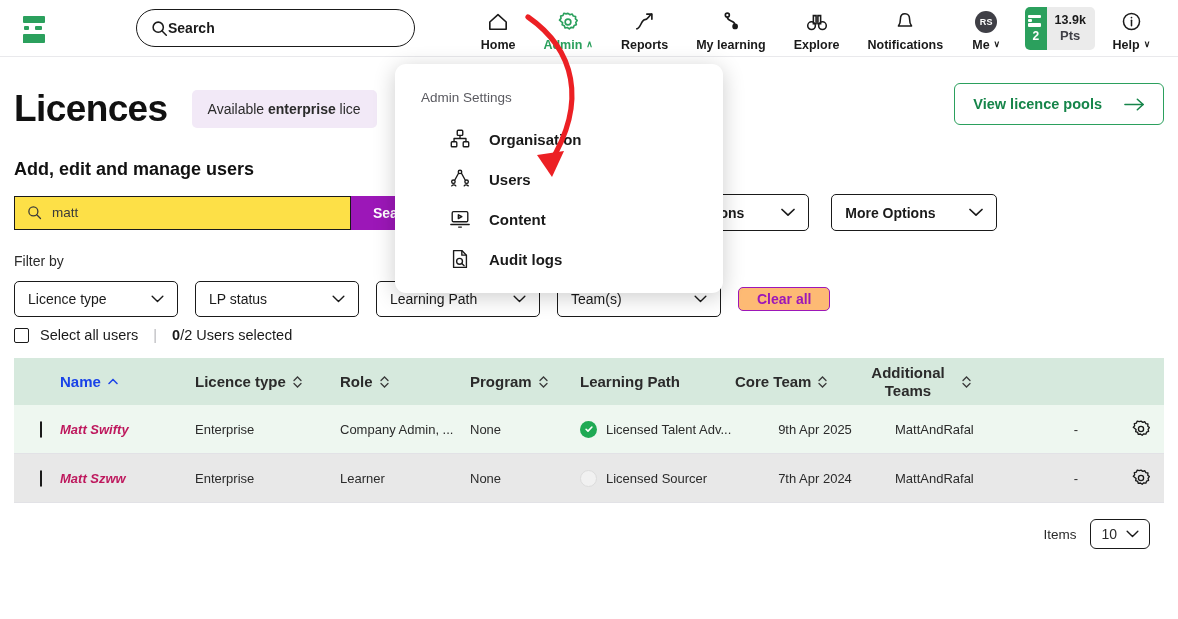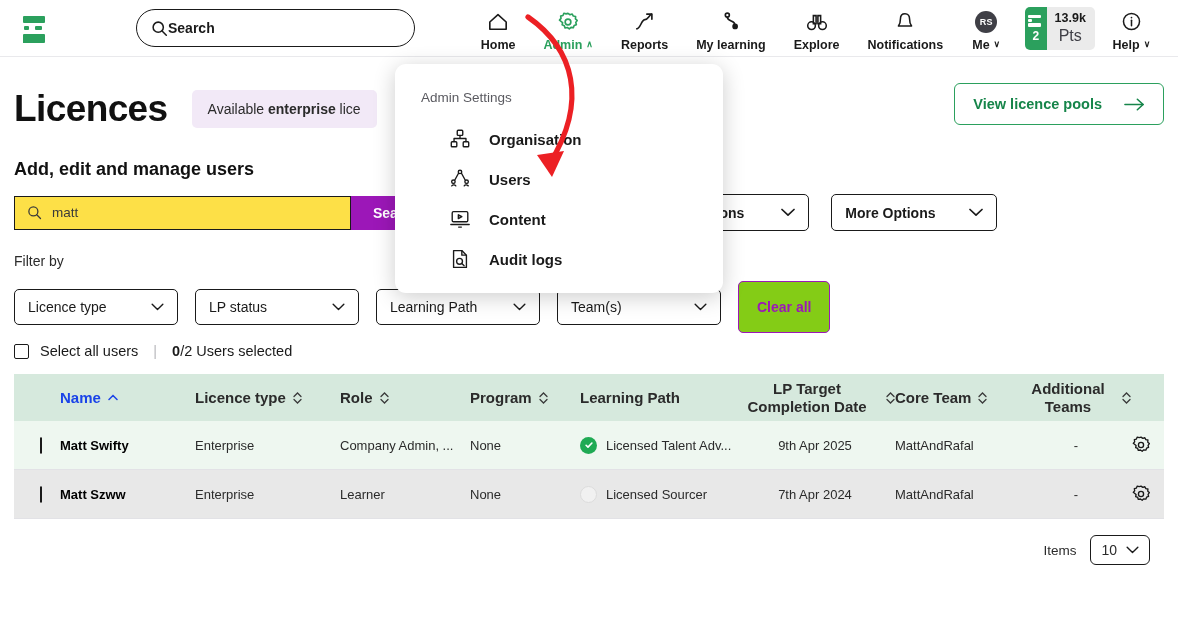--- a/index.html
+++ b/index.html
@@ -109,21 +109,21 @@
     display: block; background: #fff; border-radius: 1px; margin: 0 auto 1.5px 0;
   }
   .points .pnum { font-size: 12px; font-weight: bold; line-height: 1; }
   .points .pright {
     background: #ebebeb;
     padding: 5px 9px 4px 8px;
     display: flex; flex-direction: column;
     align-items: center; justify-content: center;
   }
   .points .pval { font-size: 12.5px; font-weight: bold; color: #1a1a1a; line-height: 1.2;}
-  .points .punit { font-size: 16px; color: #3f3f46; line-height: 1.3; }
+  .points .punit { font-size: 13px; color: #3f3f46; line-height: 1.3; font-weight: bold; }
 
   
   .page { position: relative; padding: 0 14px; }
 
   .titlerow {
     display: flex; align-items: center;
     margin-top: 26px;
     height: 52px;
     position: relative;
   }
@@ -190,22 +190,22 @@
     padding: 0 13px; font-size: 14px; font-weight: bold;
     background: #fff; cursor: pointer; color: #1a1a1a;
   }
   .tb-dd { margin-left: 22px; }
 
   .filterlabel { font-size: 14px; margin-top: 22px; color: #2b2b2b; }
   .filters { display: flex; gap: 17px; margin-top: 12px; align-items: center; }
   .filters .dd { font-weight: normal; min-width: 164px; height: 36px; }
   .btn-clear {
     border: 1.5px solid #9c17b8; border-radius: 5px;
-    color: #9c17b8; background: #84cc16;
-    height: 52px; padding: 0 18px;
+    color: #9c17b8; background: #fdba74;
+    height: 24px; padding: 0 18px;
     font-size: 14px; font-weight: bold; cursor: pointer;
   }
 
   .selrow {
     display: flex; align-items: center; gap: 11px;
     margin-top: 10px; font-size: 14.5px; color: #1a1a1a;
   }
   .cbx {
     width: 15px; height: 15px;
     border: 1.6px solid #1a1a1a; border-radius: 2px;
@@ -234,21 +234,21 @@
   .c-prog  { width: 110px; flex: 0 0 110px; }
   .c-lp    { width: 155px; flex: 0 0 155px; }
   .c-date  { width: 160px; flex: 0 0 160px; text-align: center; }
   .c-team  { width: 126px; flex: 0 0 126px; }
   .c-add   { width: 110px; flex: 0 0 110px; text-align: center; }
   .c-gear  { flex: 1 1 auto; text-align: right; padding-right: 26px; }
 
   .th-in { display: inline-flex; align-items: center; gap: 7px; }
   .th-center { justify-content: center; width: 100%; }
   .sortico { font-size: 11px; color: #4a4a4a; line-height: 1; display:inline-block; }
-  .name-link { color: #000000; font-weight: bold; cursor: pointer; }
+  .name-link { color: #be185d; font-weight: bold; cursor: pointer; font-style: italic; }
   .name-hdr { color: #1a43e8; }
   .two-line { text-align: center; line-height: 1.15; }
 
   .lp-cell { display: flex; align-items: center; gap: 9px; }
   .dot-done {
     width: 17px; height: 17px; border-radius: 50%;
     background: #1faa54; color: #fff; font-size: 10px;
     display: flex; align-items: center; justify-content: center; flex: 0 0 17px;
   }
   .dot-empty {
@@ -574,31 +574,20 @@
                 <path d="M1 4.5 L4.5 1 L8 4.5"></path>
                 <path d="M1 7.5 L4.5 11 L8 7.5"></path>
               </svg>
           </span>
         </span>
       </div>
       <div class="c-lp">
         <span class="th-in">
             <span>Learning Path</span>
           </span>
-      </div>
-      <div class="c-date">
-        <span class="th-in th-center">
-          <span class="two-line">LP Target Completion Date</span>
-          <span class="sortico">
-            <svg width="9" height="12" viewBox="0 0 9 12" fill="none" stroke="#3a3a3a" stroke-width="1.3" stroke-linecap="round">
-                <path d="M1 4.5 L4.5 1 L8 4.5"></path>
-                <path d="M1 7.5 L4.5 11 L8 7.5"></path>
-              </svg>
-          </span>
-        </span>
       </div>
       <div class="c-team">
         <span class="th-in">
           <span>Core Team</span>
           <span class="sortico">
             <svg width="9" height="12" viewBox="0 0 9 12" fill="none" stroke="#3a3a3a" stroke-width="1.3" stroke-linecap="round">
                 <path d="M1 4.5 L4.5 1 L8 4.5"></path>
                 <path d="M1 7.5 L4.5 11 L8 7.5"></path>
               </svg>
           </span>

